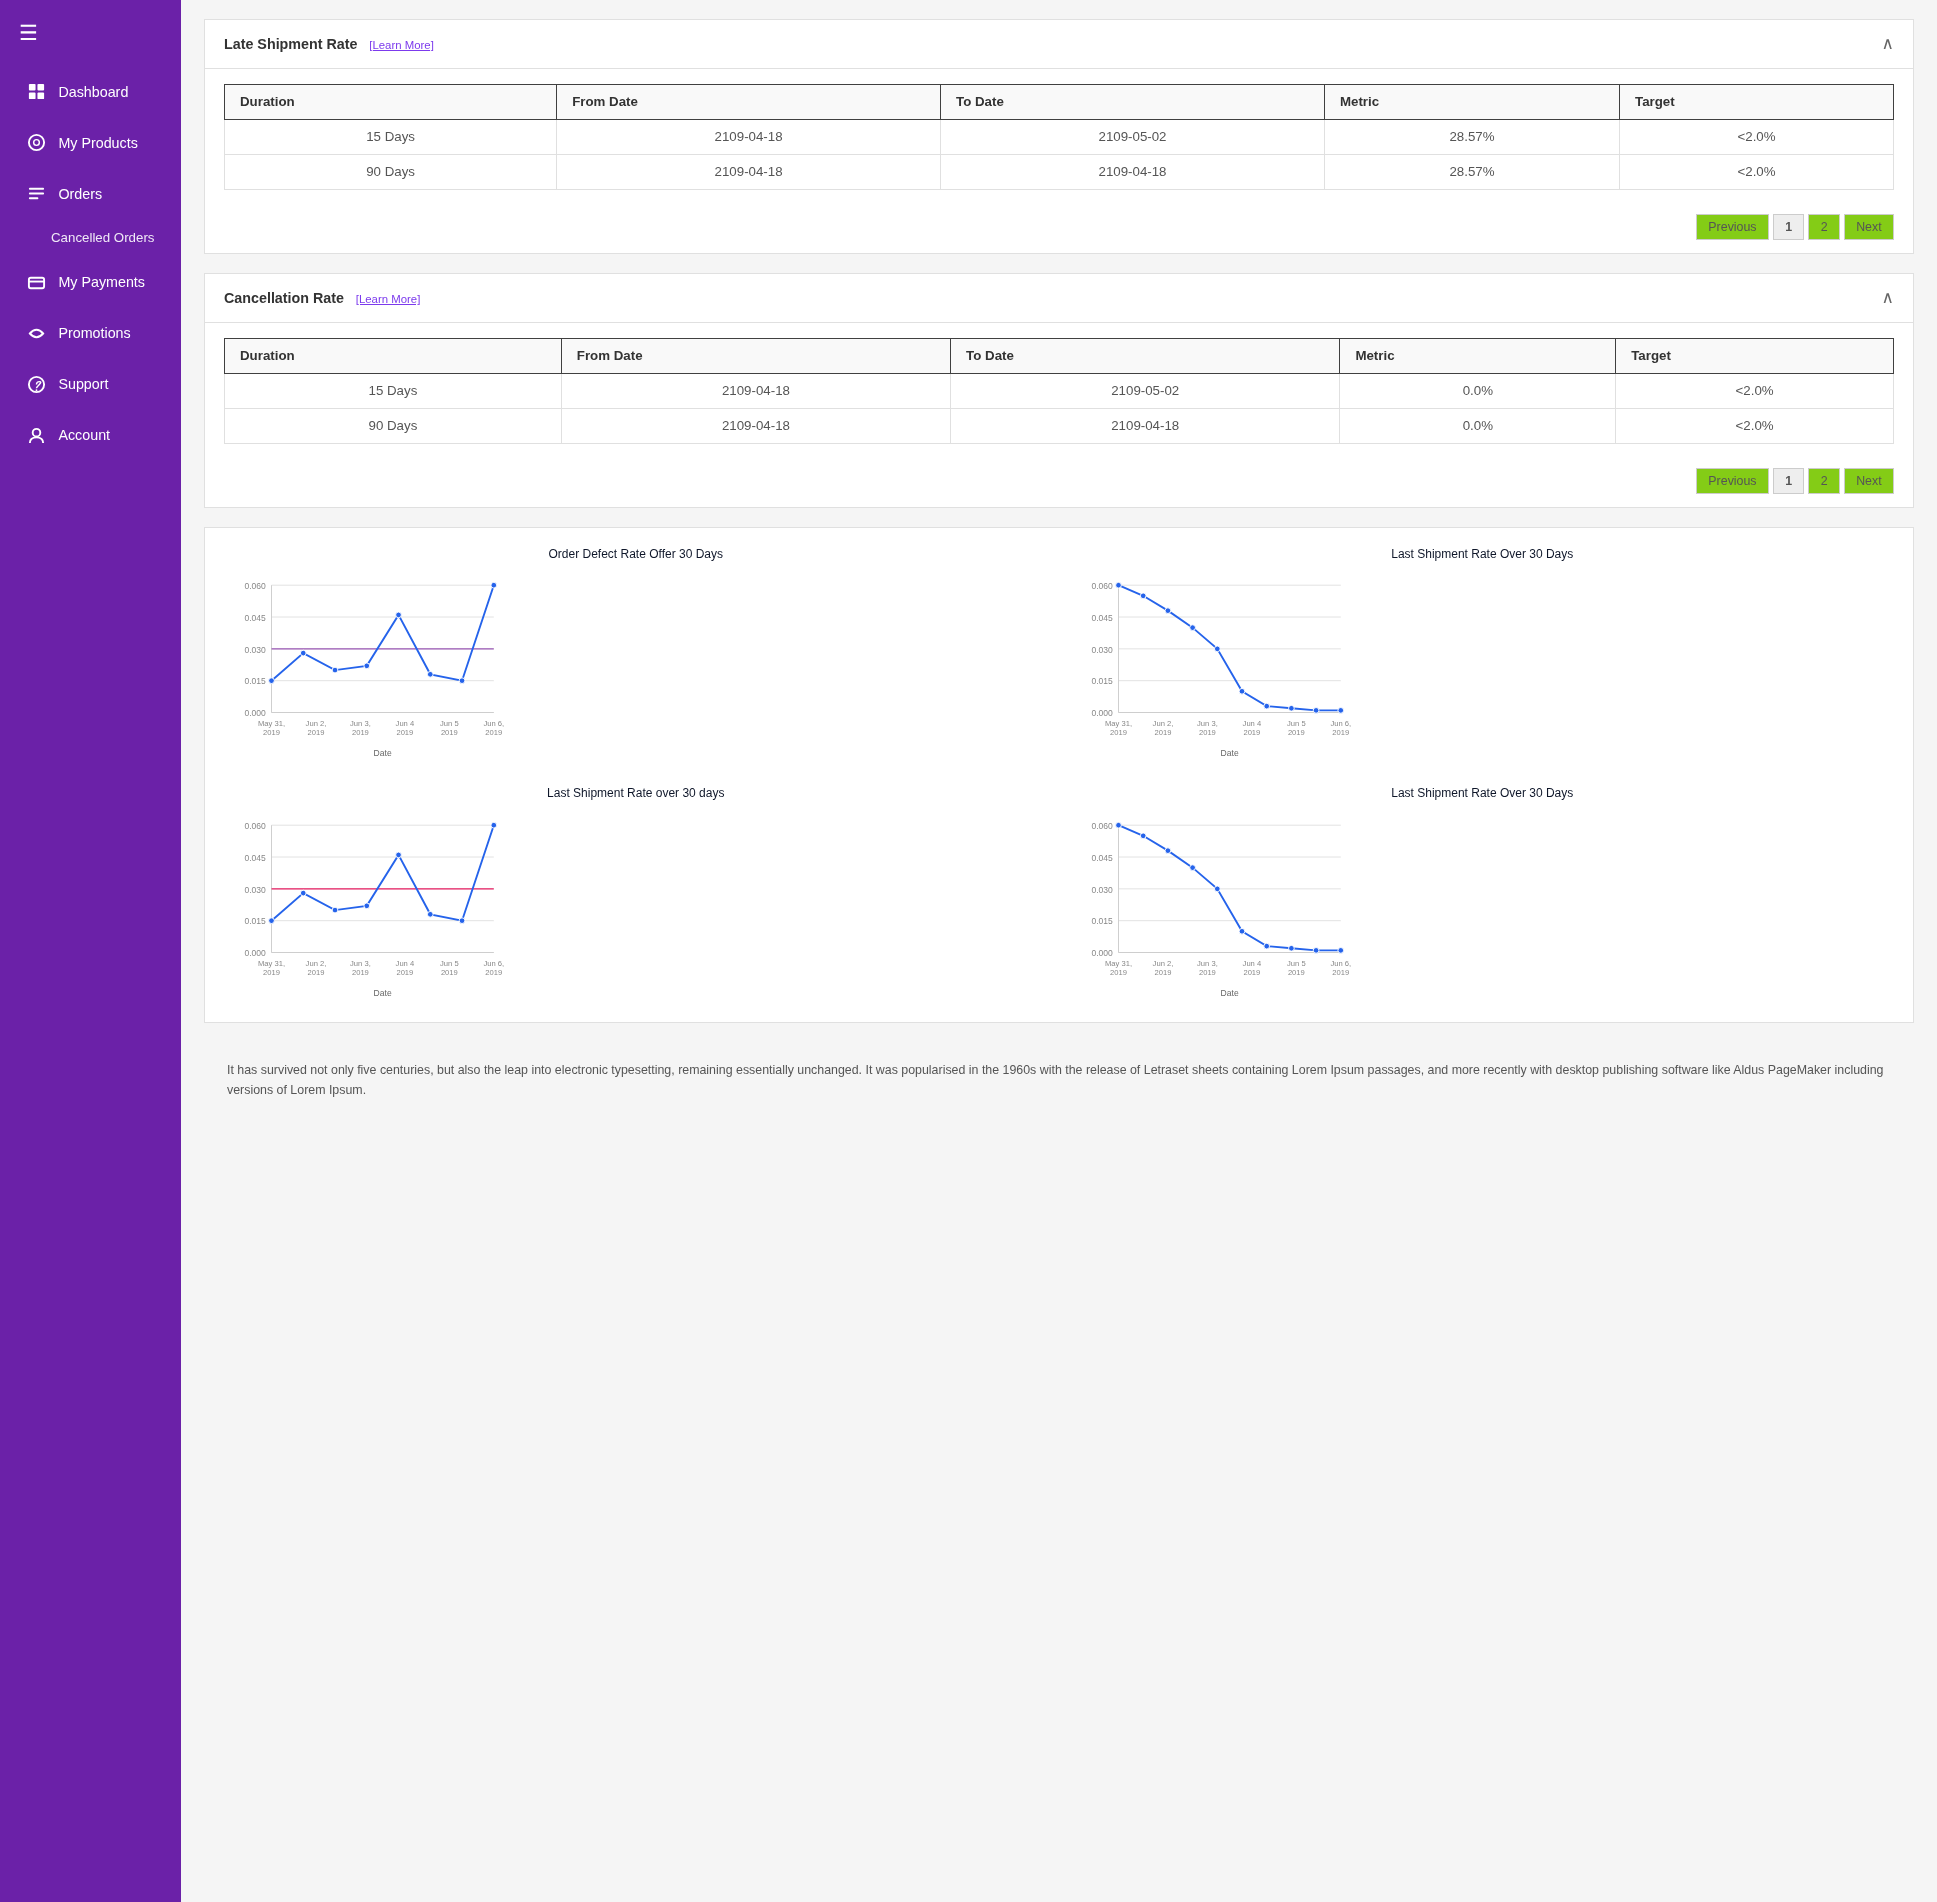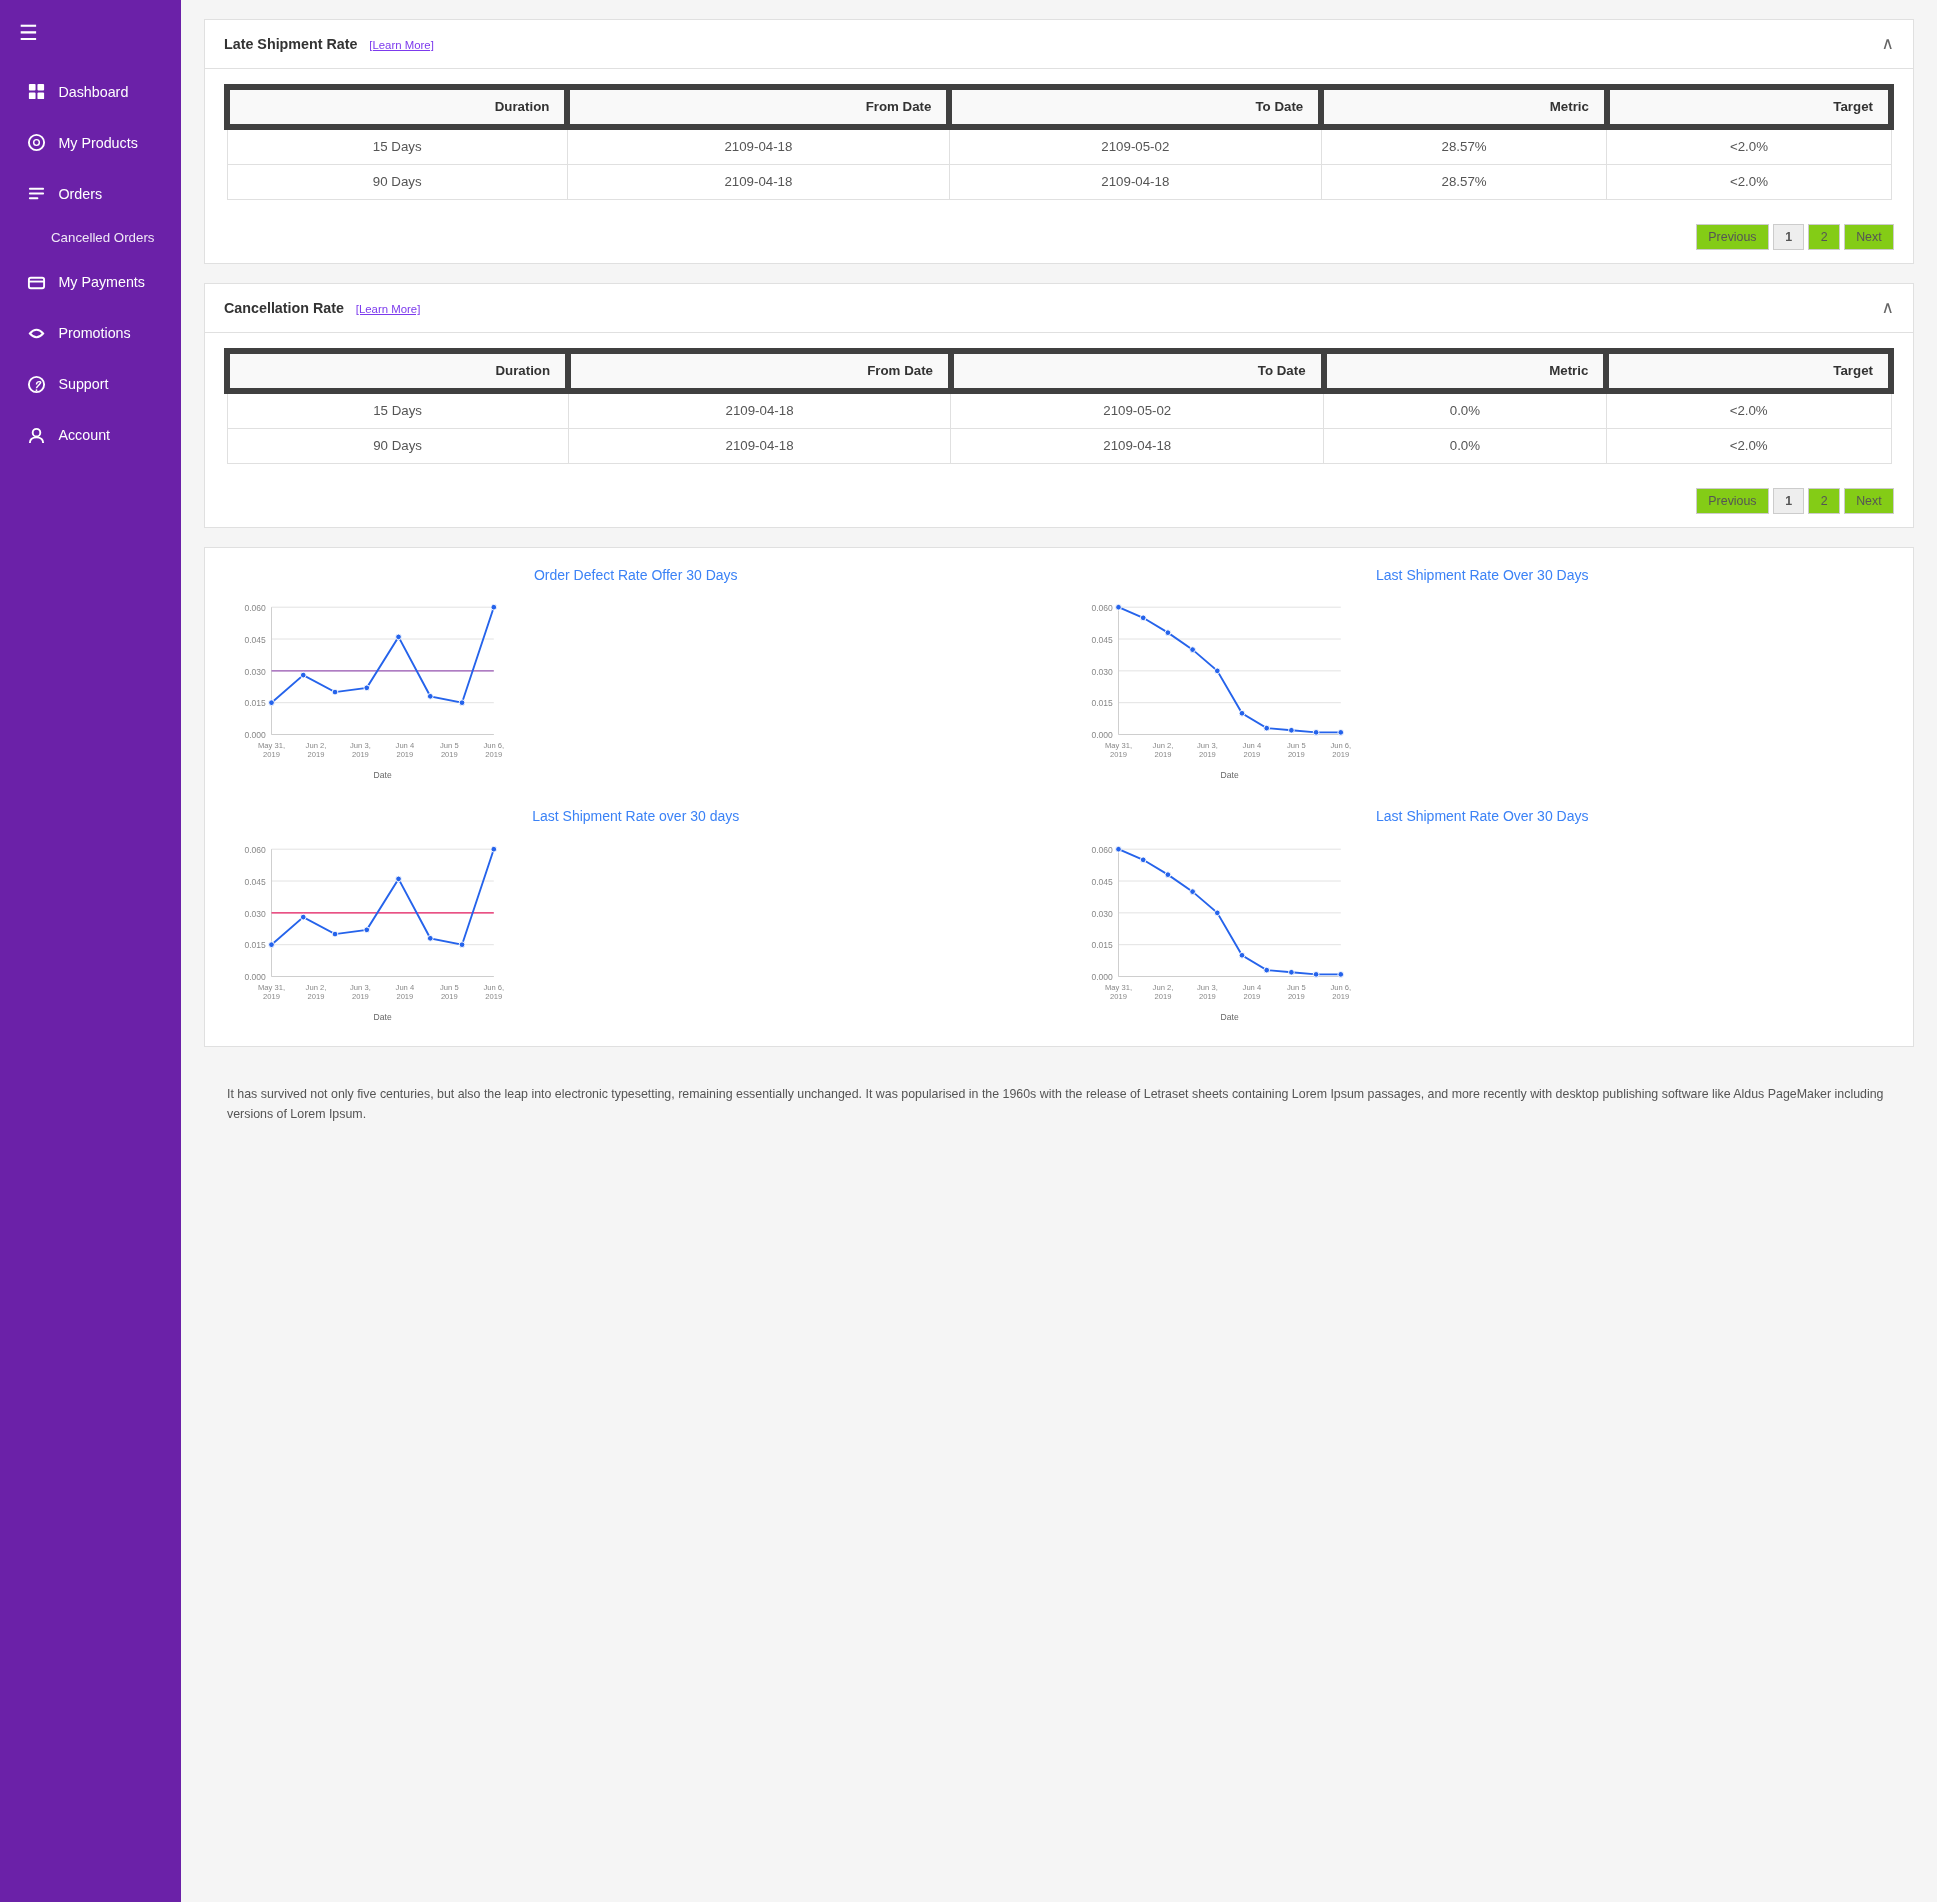--- a/index.html
+++ b/index.html
@@ -113,23 +113,23 @@
     .section-toggle { cursor: pointer; color: #666; font-size: 17px; }
 
     
     .data-table {
       width: 100%;
       border-collapse: collapse;
       font-size: 13.3px;
     }
     .data-table th {
       background: #f9f9f9;
-      border: 6px solid #404040;
+      border: 1px solid #404040;
       padding: 9.5px 15px;
-      text-align: right;
+      text-align: left;
       font-weight: 600;
       color: #333;
     }
     .data-table td {
       border: 1px solid #e0e0e0;
       padding: 9.5px 15px;
       text-align: center;
       color: #555;
     }
     .table-wrapper { padding: 15px 19px; }
@@ -156,21 +156,21 @@
     .charts-grid {
       background: white;
       border: 1px solid #e0e0e0;
       padding: 19px;
       display: grid;
       grid-template-columns: 1fr 1fr;
       gap: 23px;
       margin-bottom: 19px;
     }
     .chart-container { display: flex; flex-direction: column; align-items: center; }
-    .chart-title { font-size: 14px; color: #3b82f6; margin-bottom: 9.5px; text-align: center; }
+    .chart-title { font-size: 12px; color: #0f172a; margin-bottom: 9.5px; text-align: center; }
     .chart-svg-wrap { width: 100%; }
 
     
     .perf-targets {
       background: #f5f5f5;
       padding: 19px 23px;
     }
     .perf-targets-title {
       font-size: 14.3px;
       font-weight: 700;

